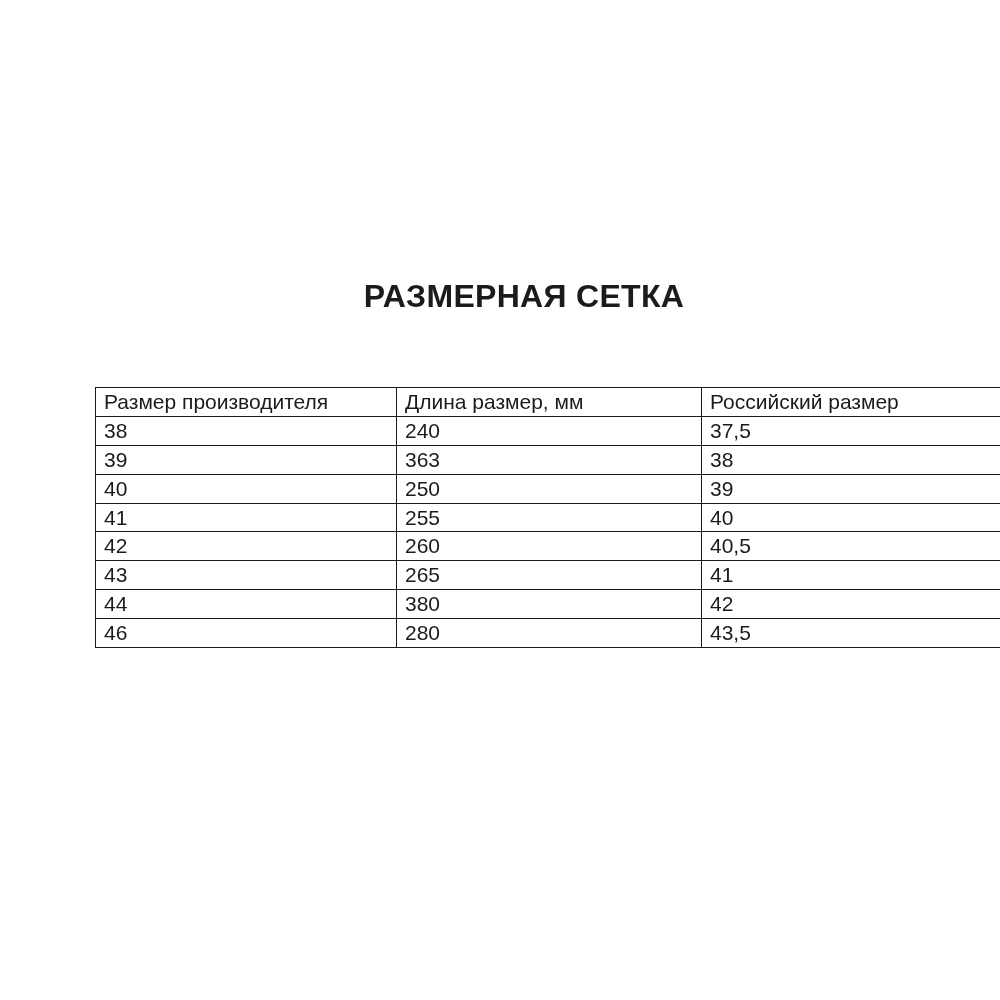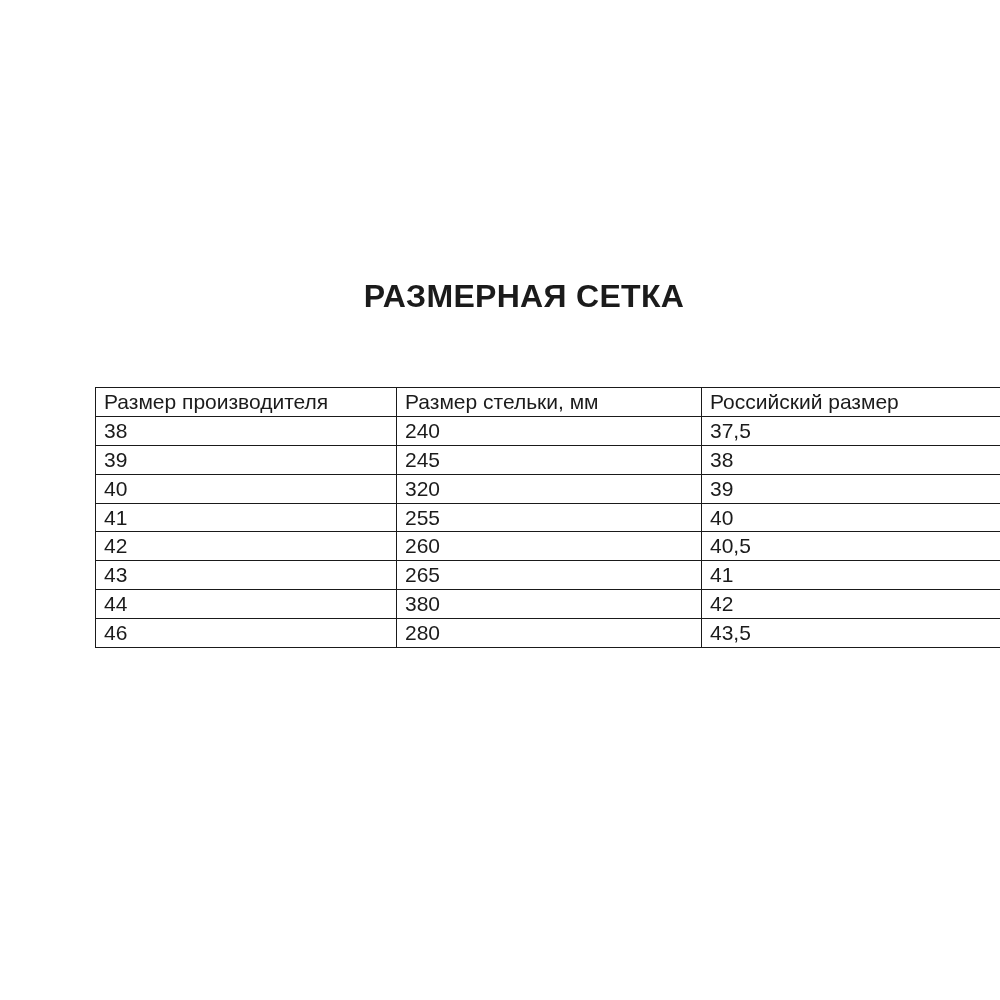--- a/index.html
+++ b/index.html
@@ -62,38 +62,38 @@
 
   <table class="size-table">
     <colgroup>
       <col class="c1">
       <col class="c2">
       <col class="c3">
     </colgroup>
     <thead>
       <tr>
           <th>Размер производителя</th>
-          <th>Размер стельки, мм</th>
+          <th>Длина размер, мм</th>
           <th>Российский размер</th>
         </tr>
     </thead>
     <tbody>
         <tr>
           <td>38</td>
           <td>240</td>
           <td>37,5</td>
         </tr>
         <tr>
           <td>39</td>
-          <td>245</td>
+          <td>363</td>
           <td>38</td>
         </tr>
         <tr>
           <td>40</td>
-          <td>320</td>
+          <td>250</td>
           <td>39</td>
         </tr>
         <tr>
           <td>41</td>
           <td>255</td>
           <td>40</td>
         </tr>
         <tr>
           <td>42</td>
           <td>260</td>

